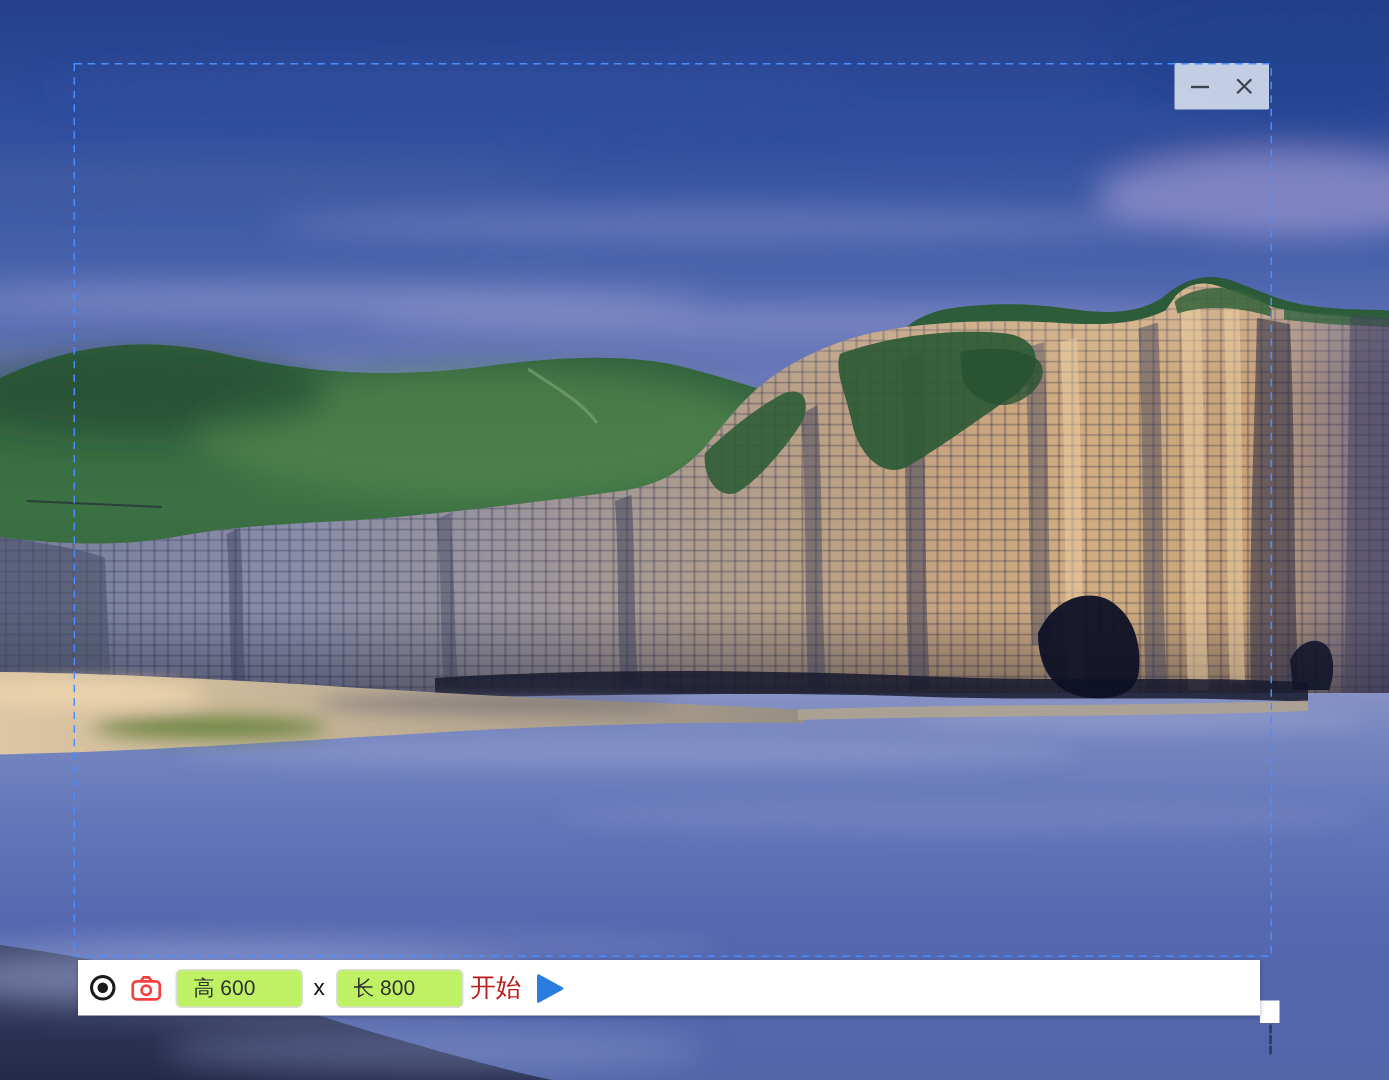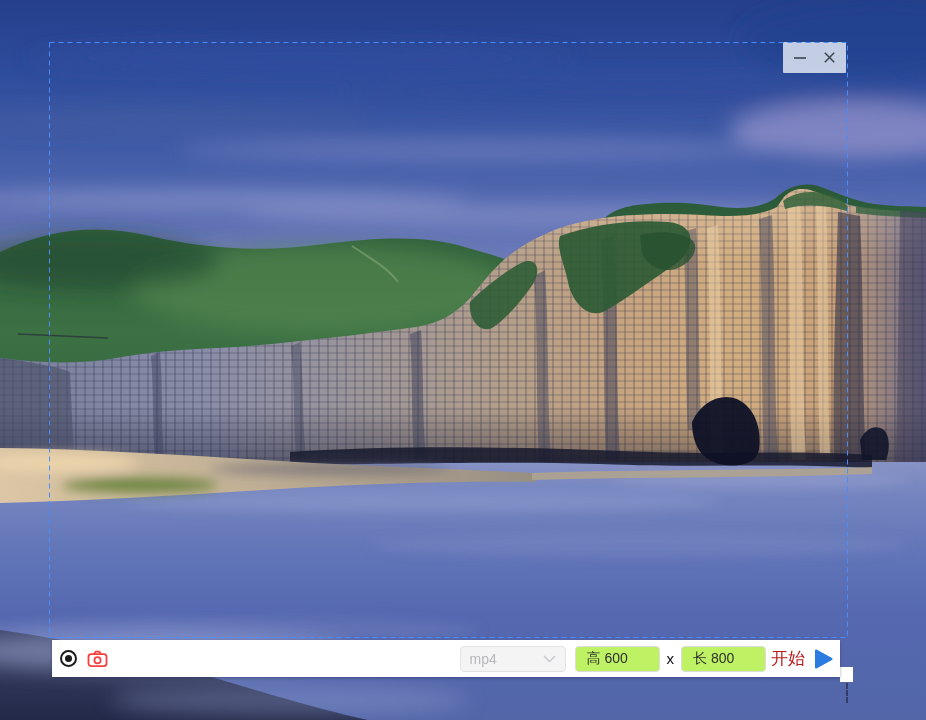--- a/index.html
+++ b/index.html
@@ -221,26 +221,20 @@
   <button class="camera-btn" title="screenshot">
     <svg width="21" height="18" viewBox="0 0 21 18">
       <g fill="none" stroke="#f5413d" stroke-width="1.8" stroke-linejoin="round">
         <path d="M7 4.2 L8.6 1.6 H12.4 L14 4.2"></path>
         <rect x="1.5" y="4.2" width="18" height="12" rx="2.6"></rect>
         <circle cx="10.5" cy="10.2" r="3.1"></circle>
       </g>
     </svg>
   </button>
 
-  <div class="format-select">
-    <span>mp4</span>
-    <svg width="13" height="8" viewBox="0 0 13 8">
-      <path d="M1 1 L6.5 6.5 L12 1" fill="none" stroke="#c9c9cd" stroke-width="1.5"></path>
-    </svg>
-  </div>
 
   <input class="dim-input h" value="高 600" style="">
   <span class="sep">x</span>
   <input class="dim-input" value="长 800" style="">
 
   <span class="start">开始</span>
   <button class="play-btn" title="start">
     <svg width="22" height="22" viewBox="0 0 22 22">
       <path d="M4 2.5 L19.5 11 L4 19.5 Z" fill="#2a7ce0" stroke="#2a7ce0" stroke-width="2" stroke-linejoin="round"></path>
     </svg>

